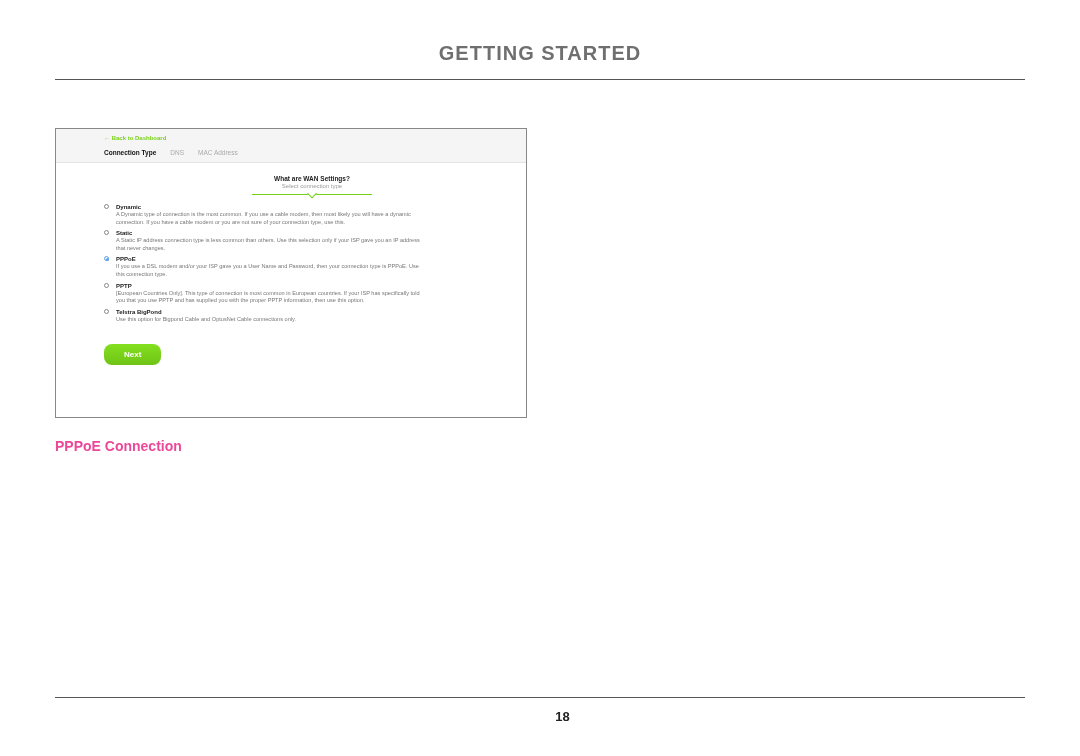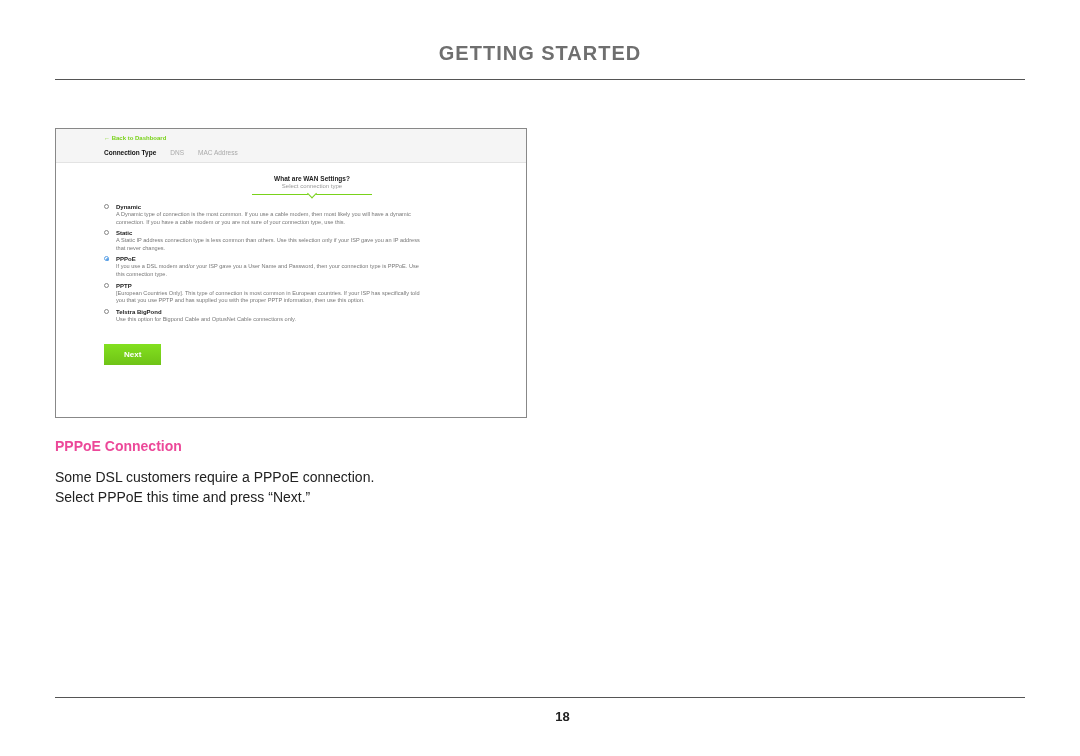--- a/index.html
+++ b/index.html
@@ -142,21 +142,21 @@
   .ss-next {
     margin-top: 18px;
     margin-left: -12px;
     display: inline-block;
     background: #79d21a;
     background: linear-gradient(#83e01f, #6fc316);
     color: #fff;
     font-size: 8px;
     font-weight: bold;
     padding: 6px 20px;
-    border-radius: 0;
+    border-radius: 8px;
   }
   .caption-title {
     margin-top: 20px;
     font-size: 14px;
     font-weight: bold;
     color: #ec4899;
   }
   .caption-body {
     margin-top: 14px;
     font-size: 14px;
@@ -236,18 +236,17 @@
         <div class="ss-opt-desc">Use this option for Bigpond Cable and OptusNet Cable connections only.</div>
       </div>
 
     </div>
     <div class="ss-next">Next</div>
   </div>
 </div>
 
 <div class="caption-title">PPPoE Connection</div>
 <div class="caption-body">
-  <span>Some DSL customers require a PPPoE connection.</span><br>
-  <span>Select PPPoE this time and press “Next.”</span>
+  <br>
 </div>
 
 <hr class="hr-bottom">
 <div class="page-num">18</div>
 
 </body></html>

